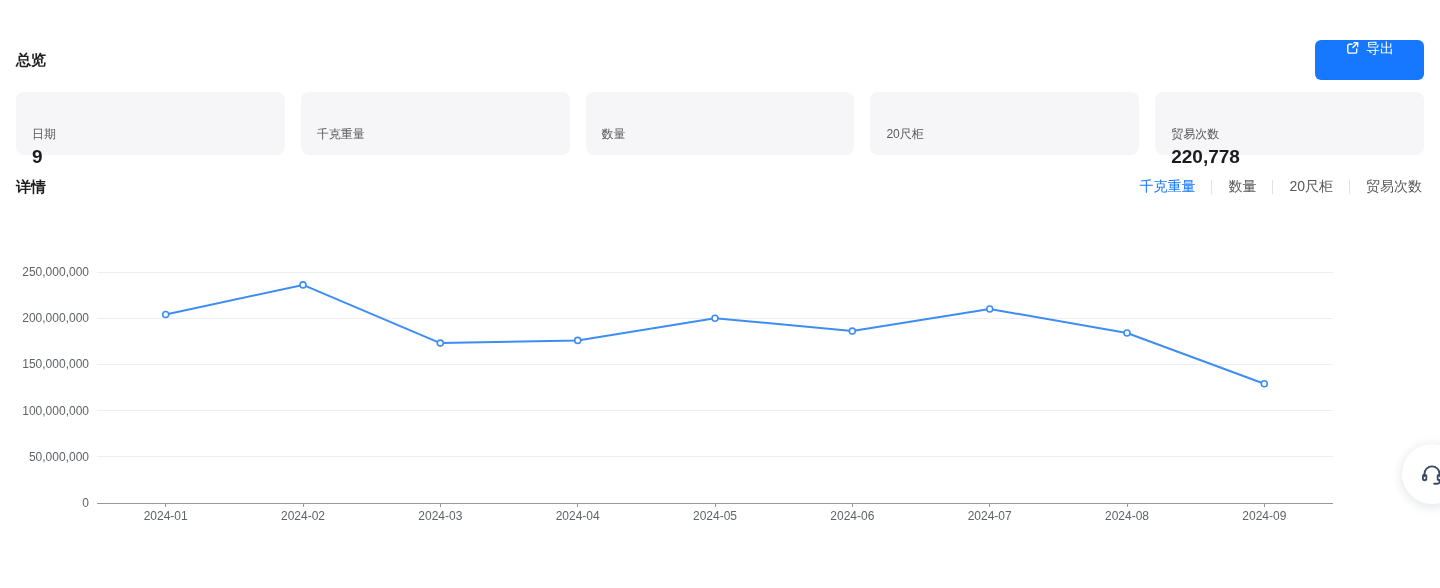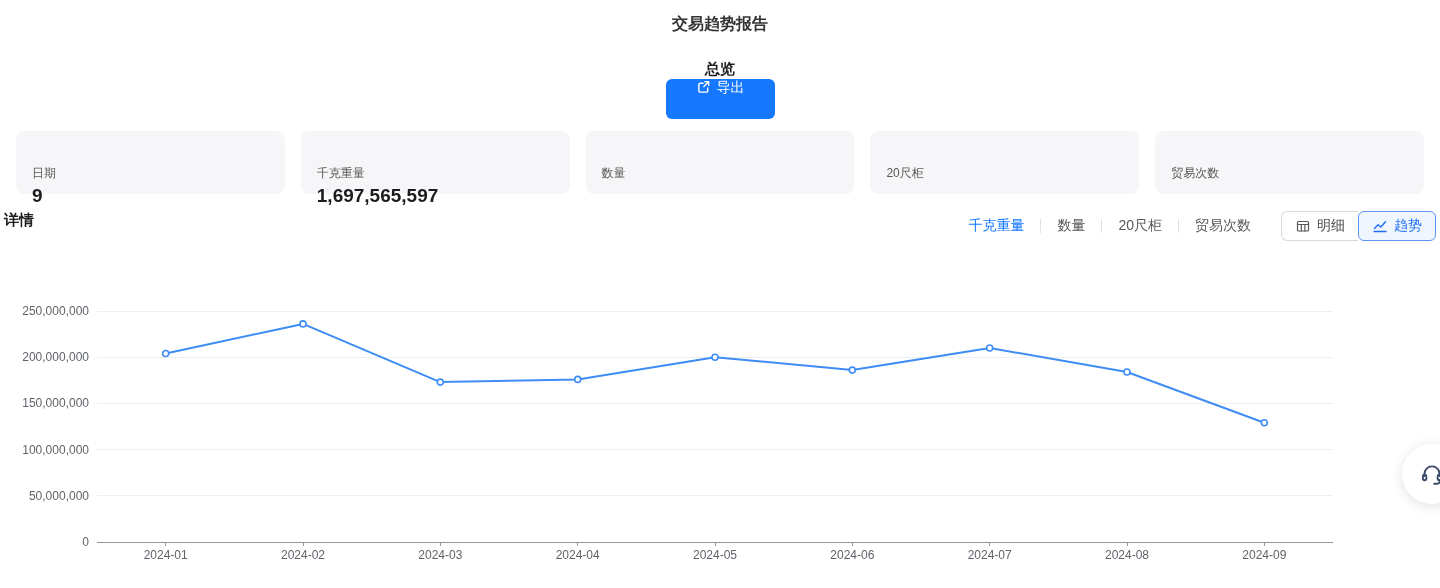--- a/index.html
+++ b/index.html
@@ -17,34 +17,34 @@
     width:1440px;height:588px;overflow:hidden;position:relative;
     background:#ffffff;
     font-family:"Liberation Sans","DejaVu Sans",sans-serif;
     color:var(--text-dark);
   }
   
   .page-header{padding-top:14px;text-align:center;}
   .page-title{font-size:16px;font-weight:600;color:#333;line-height:20px;}
   .page-subtitle{margin-top:10px;font-size:15px;color:#333;line-height:20px;}
   
-  .overview-bar{margin-top:26px;padding:0 16px;display:flex;align-items:center;justify-content:space-between;flex-direction:column;}
+  .overview-bar{margin-top:26px;padding:0 16px;display:flex;align-items:center;justify-content:space-between;}
   .section-label{font-size:15px;font-weight:700;color:#1f1f1f;}
   .export-btn{
     display:inline-flex;align-items:flex-start;gap:6px;height:40px;padding:0 30px;
     background:var(--primary);color:#fff;border:none;border-radius:6px;
     font-size:14px;font-family:inherit;cursor:pointer;
   }
   
   .cards{margin-top:12px;padding:0 16px;display:flex;gap:16px;}
   .card{flex:1;height:63px;background:var(--card-bg);border-radius:8px;padding:10px 16px;}
   .card-label{font-size:12px;color:var(--text-mid);line-height:16px;margin-top:24px;}
   .card-value{margin-top:3px;font-size:19px;font-weight:700;color:#1c1c1e;line-height:24px;}
   
-  .details-bar{margin-top:17px;padding:0 4px;display:flex;height:30px;}
+  .details-bar{margin-top:17px;padding:0 16px;display:flex;align-items:center;height:30px;}
   .metric-tabs{margin-left:auto;display:flex;align-items:center;font-size:14px;color:var(--text-mid);}
   .mtab{cursor:pointer;padding:0 2px;}
   .mtab.active{color:var(--primary);}
   .vdiv{width:1px;height:14px;background:var(--divider);margin:0 14px;}
   .view-toggle{margin-left:28px;display:flex;}
   .vt-btn{
     display:inline-flex;align-items:center;gap:6px;height:30px;padding:0 13px;
     background:#fff;border:1px solid #d9d9d9;color:#4a4a4a;
     font-size:14px;font-family:inherit;cursor:pointer;
   }
@@ -62,21 +62,20 @@
   .floating-support{
     position:absolute;top:444px;left:1402px;width:60px;height:60px;border-radius:50%;
     background:#fff;box-shadow:0 2px 12px rgba(31,45,61,.14);
     display:flex;align-items:center;justify-content:center;cursor:pointer;
   }
 </style>
 </head>
 <body>
 
 <div class="page-header">
-  <div class="page-title">交易趋势报告</div>
 </div>
 
 <div class="overview-bar">
   <div class="section-label">总览</div>
   <button class="export-btn">
     <svg width="15" height="15" viewBox="0 0 16 16" fill="none" stroke="#ffffff" stroke-width="1.5" stroke-linecap="round" stroke-linejoin="round">
       <path d="M12.5 9.5v3a1.5 1.5 0 0 1-1.5 1.5H4.5A1.5 1.5 0 0 1 3 12.5V6a1.5 1.5 0 0 1 1.5-1.5h3"></path>
       <path d="M9.5 3h4v4"></path>
       <path d="M13.2 3.3 8.4 8.1"></path>
     </svg>
@@ -84,61 +83,43 @@
   </button>
 </div>
 
 <div class="cards">
   <div class="card">
     <div class="card-label">日期</div>
     <div class="card-value">9</div>
   </div>
   <div class="card">
     <div class="card-label">千克重量</div>
-    <div class="card-value">1,697,565,597</div>
   </div>
   <div class="card">
     <div class="card-label">数量</div>
   </div>
   <div class="card">
     <div class="card-label">20尺柜</div>
   </div>
   <div class="card">
     <div class="card-label">贸易次数</div>
+    <div class="card-value">220,778</div>
   </div>
 </div>
 
 <div class="details-bar">
   <div class="section-label">详情</div>
   <div class="metric-tabs">
     <span class="mtab active">千克重量</span>
     <span class="vdiv"></span>
     <span class="mtab">数量</span>
     <span class="vdiv"></span>
     <span class="mtab">20尺柜</span>
     <span class="vdiv"></span>
     <span class="mtab">贸易次数</span>
-  </div>
-  <div class="view-toggle">
-    <button class="vt-btn">
-      <svg width="16" height="16" viewBox="0 0 16 16" fill="none" stroke="#595959" stroke-width="1.2" stroke-linecap="round" stroke-linejoin="round">
-        <rect x="2.5" y="3.5" width="11" height="9.5" rx="1"></rect>
-        <path d="M2.5 6.5h11"></path>
-        <path d="M6.3 6.5v6.5"></path>
-        <path d="M9.9 6.5v6.5"></path>
-      </svg>
-      <span>明细</span>
-    </button>
-    <button class="vt-btn active">
-      <svg width="16" height="16" viewBox="0 0 16 16" fill="none" stroke="#1d6ef2" stroke-width="1.4" stroke-linecap="round" stroke-linejoin="round">
-        <path d="M2 13.5h12"></path>
-        <path d="M2.5 10.5 6 6.8l2.8 2.2 4.7-5.3"></path>
-      </svg>
-      <span>趋势</span>
-    </button>
   </div>
 </div>
 
 <div class="chart-wrap">
   <svg id="trend-chart" width="1440" height="318" viewBox="0 0 1440 318">
       <line x1="97" y1="269" x2="1333" y2="269" stroke="#999999" stroke-width="1" shape-rendering="crispEdges"></line>
       <text x="89" y="273" text-anchor="end" fill="#5f6368" font-size="12">0</text>
       <line x1="97" y1="222.8" x2="1333" y2="222.8" stroke="#edeff3" stroke-width="1" shape-rendering="crispEdges"></line>
       <text x="89" y="226.8" text-anchor="end" fill="#5f6368" font-size="12">50,000,000</text>
       <line x1="97" y1="176.6" x2="1333" y2="176.6" stroke="#edeff3" stroke-width="1" shape-rendering="crispEdges"></line>

